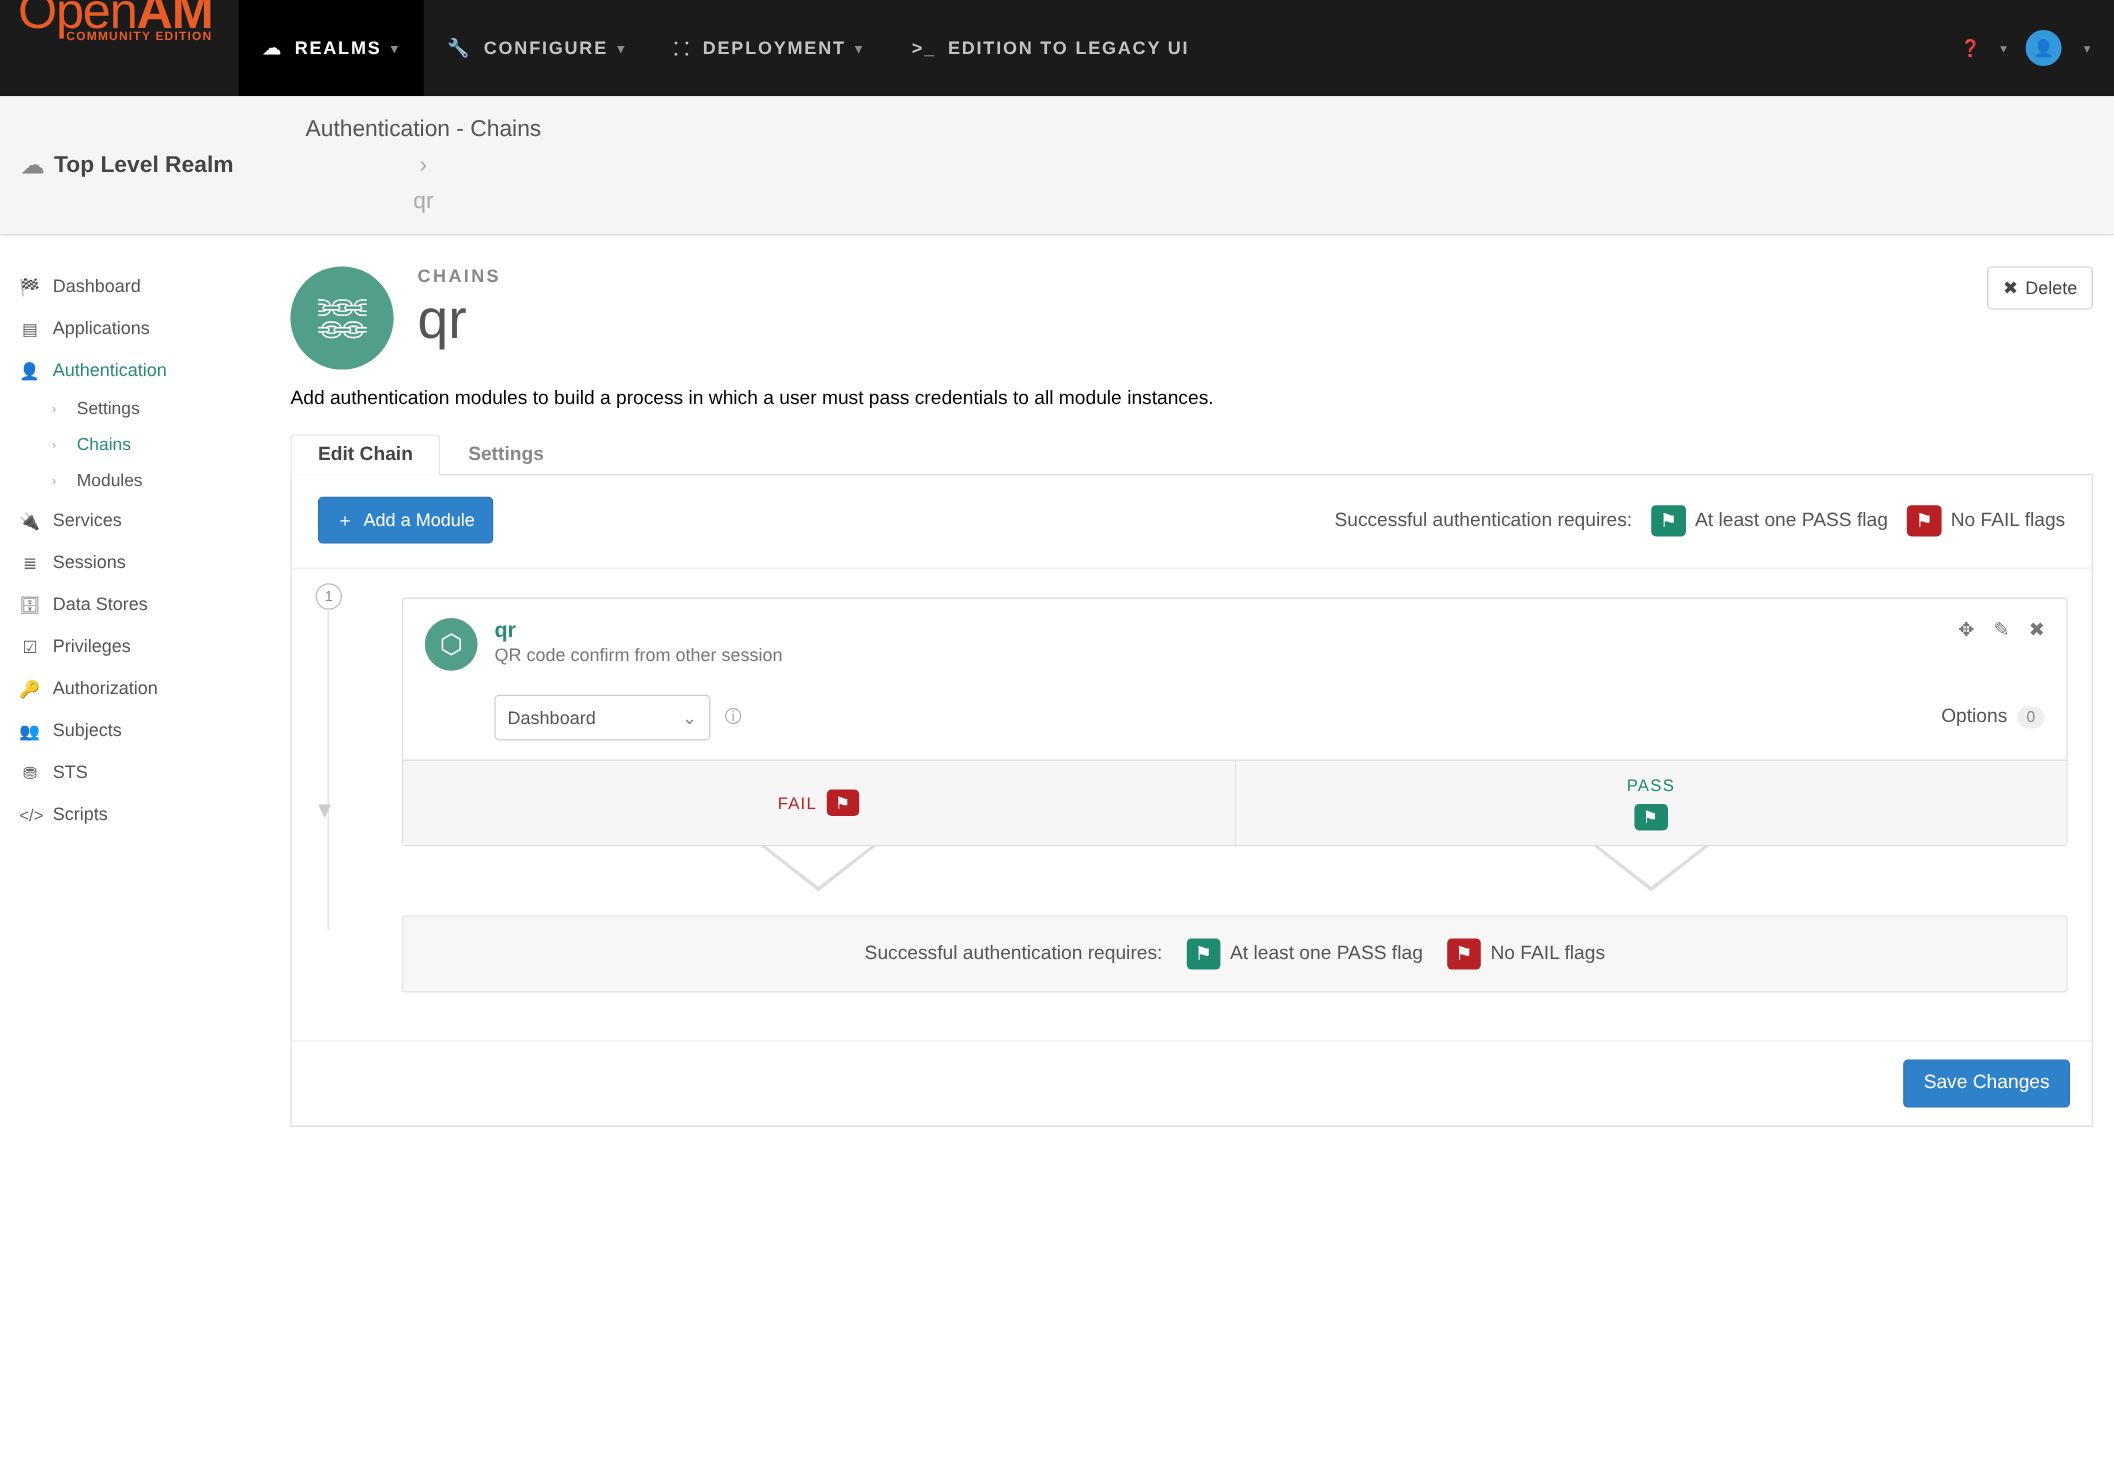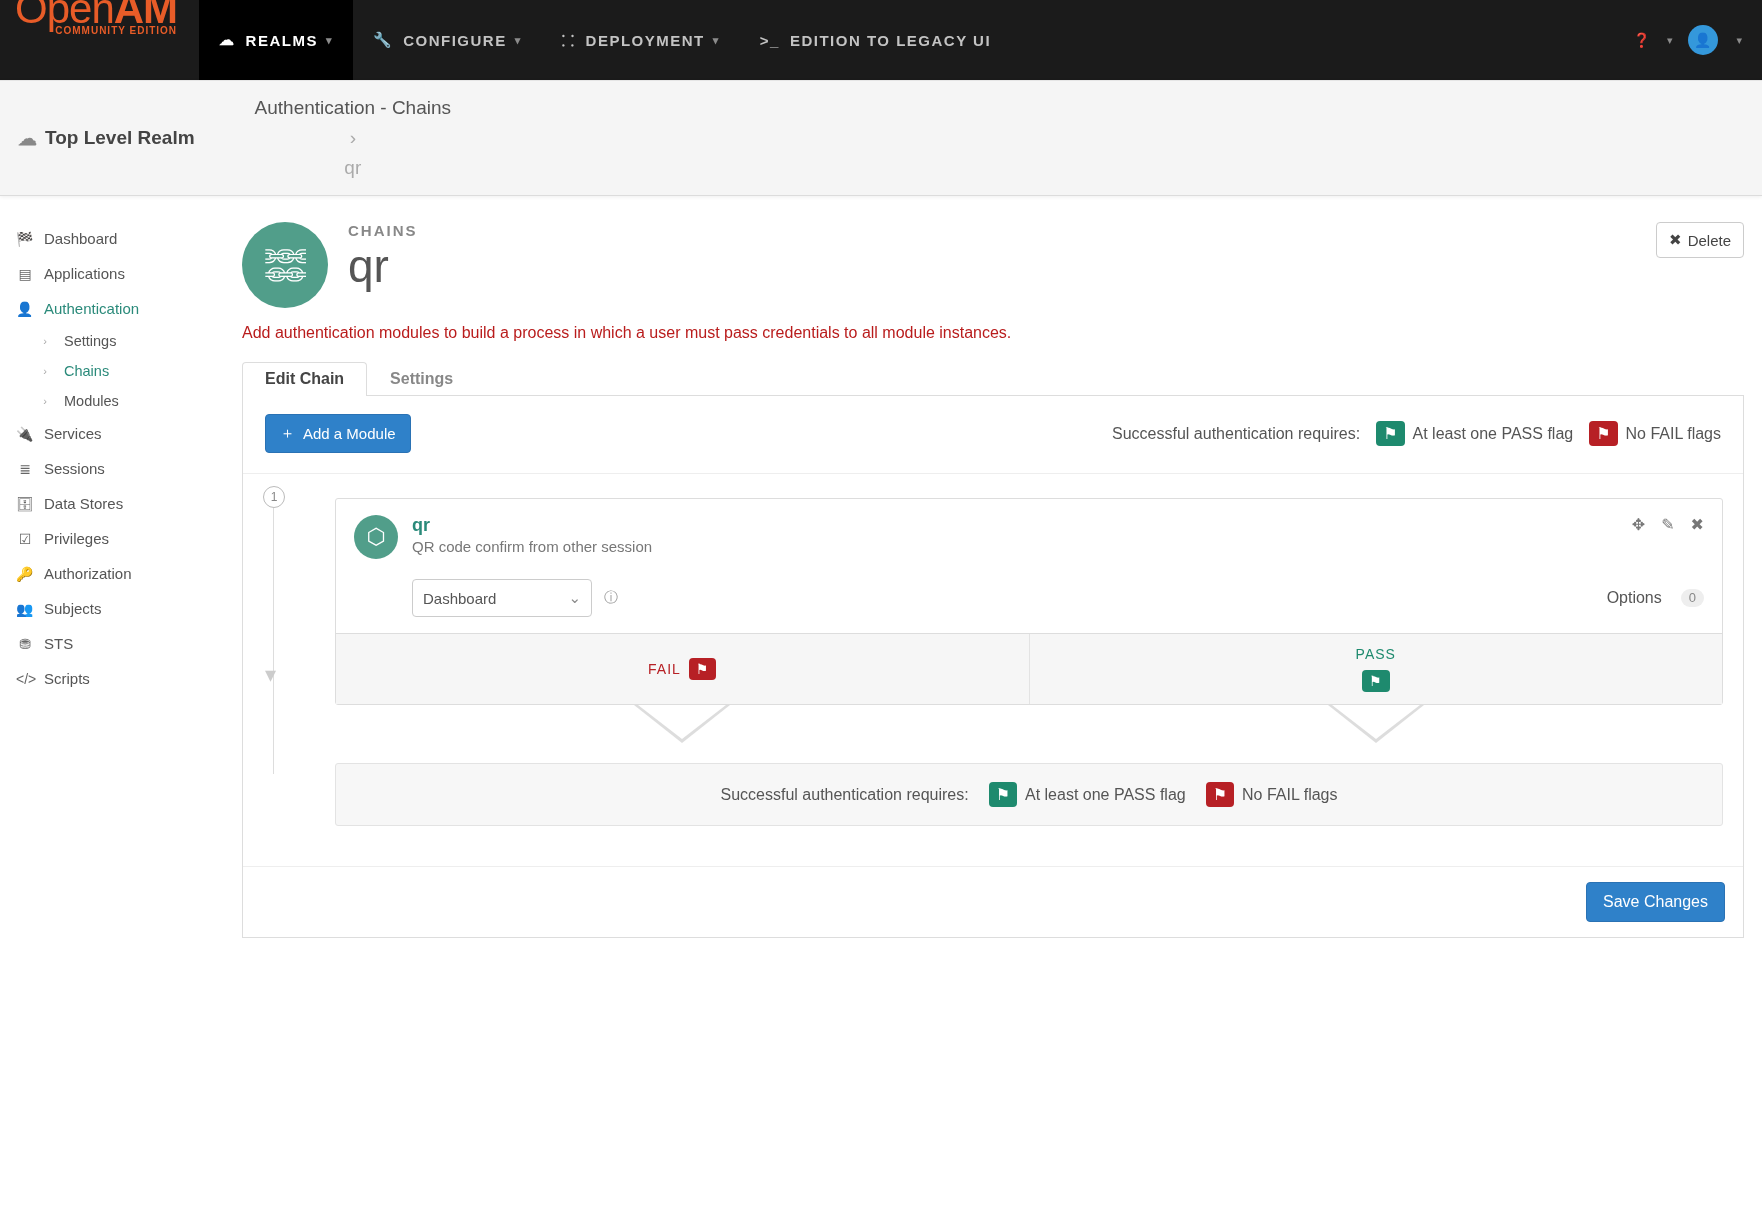--- a/index.html
+++ b/index.html
@@ -84,21 +84,21 @@
   font-size: 40px;
 }
 .header-text .eyebrow { color: #888; font-weight: 700; letter-spacing: 2px; font-size: 15px; }
 .header-text h1 { font-size: 46px; font-weight: 300; color: #555; line-height: 1; margin-top: 4px; }
 .delete-btn {
   margin-left: auto;
   border: 1px solid #ccc; background: #fff; border-radius: 4px;
   padding: 8px 12px; color: #444; font-size: 15px; display:flex; align-items:center; gap:6px;
   cursor: pointer;
 }
-.page-desc { color: #b91c1c; font-size: 16px; margin-top: 16px; margin-bottom: 20px; }
+.page-desc { color: #000000; font-size: 16px; margin-top: 16px; margin-bottom: 20px; }
 
 
 .tabs { display: flex; border-bottom: 1px solid #ddd; }
 .tab {
   padding: 7px 22px; color: #888; font-size: 16px; font-weight: 600; cursor: pointer;
   border: 1px solid transparent; border-bottom: none; border-radius: 4px 4px 0 0;
 }
 .tab.active { color: #444; border-color: #ddd; background: #fff; margin-bottom: -1px; }
 
 
@@ -145,21 +145,21 @@
 .module-title .desc { color: #777; font-size: 15px; margin-top: 2px; }
 .module-actions { margin-left: auto; color: #777; display:flex; gap:16px; font-size:16px; }
 .module-actions span { cursor: pointer; }
 .module-body { padding: 4px 18px 16px 76px; display:flex; align-items:center; }
 .select-wrap {
   border: 1px solid #ccc; border-radius: 4px; width: 180px; height: 38px;
   display: flex; align-items: center; padding: 0 10px; justify-content: space-between;
   color: #555; font-size: 15px; cursor: pointer; background:#fff;
 }
 .info-icon { margin-left: 12px; color: #999; font-size: 14px;}
-.options-lbl { margin-left: auto; display:flex; gap:19px; color:#555; font-size:16px;}
+.options-lbl { margin-left: auto; display:flex; gap:8px; color:#555; font-size:16px;}
 .count-pill { background:#eee; color:#888; border-radius: 10px; padding: 1px 8px; font-size: 13px;}
 
 .module-outcomes { display: flex; border-top: 1px solid #ddd; background: #f6f6f6;}
 .outcome { flex: 1; text-align: center; padding: 12px; font-weight: 400; letter-spacing: 1px; display:flex; justify-content:center; align-items:center; gap:8px;}
 .outcome.fail { color: #b72025; border-right: 1px solid #e3e3e3;}
 .outcome.pass { color: #1e8a6e; flex-direction: column; }
 
 .connector-arrows { display:flex; margin-left: 64px; }
 .connector-arrows .arrow-box{ flex:1; display:flex; justify-content:center; padding-top:0;}
 .arrow-down-big {

